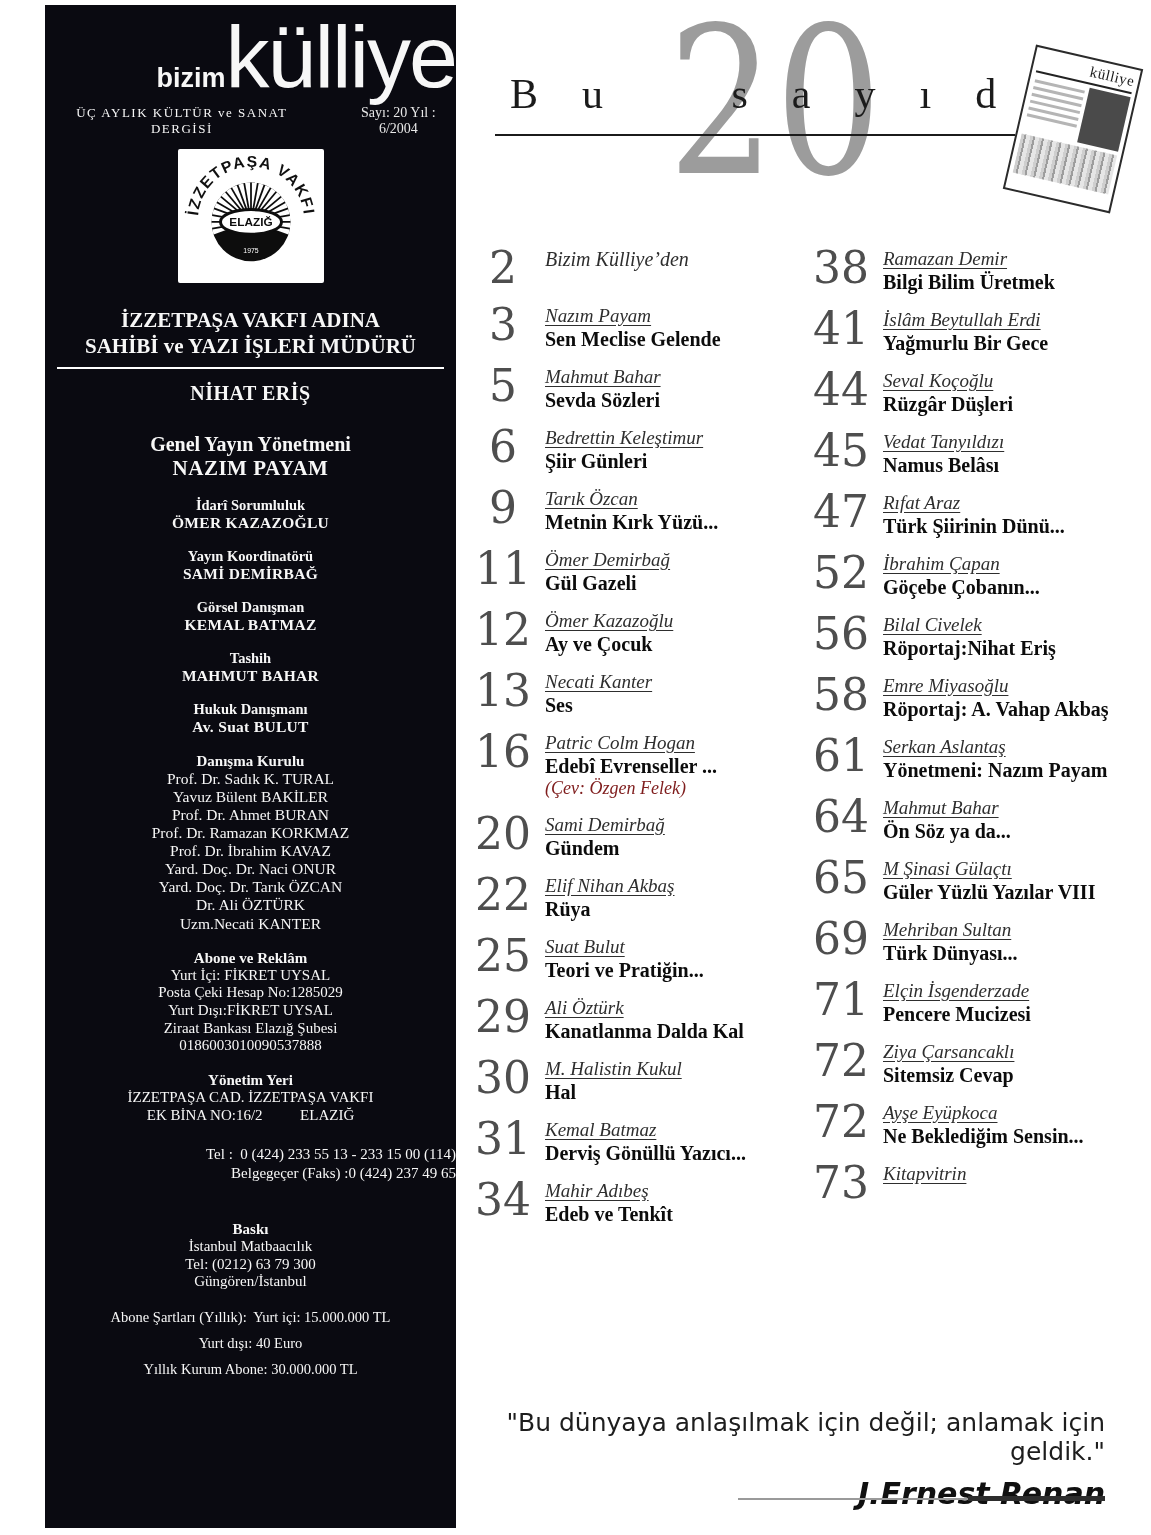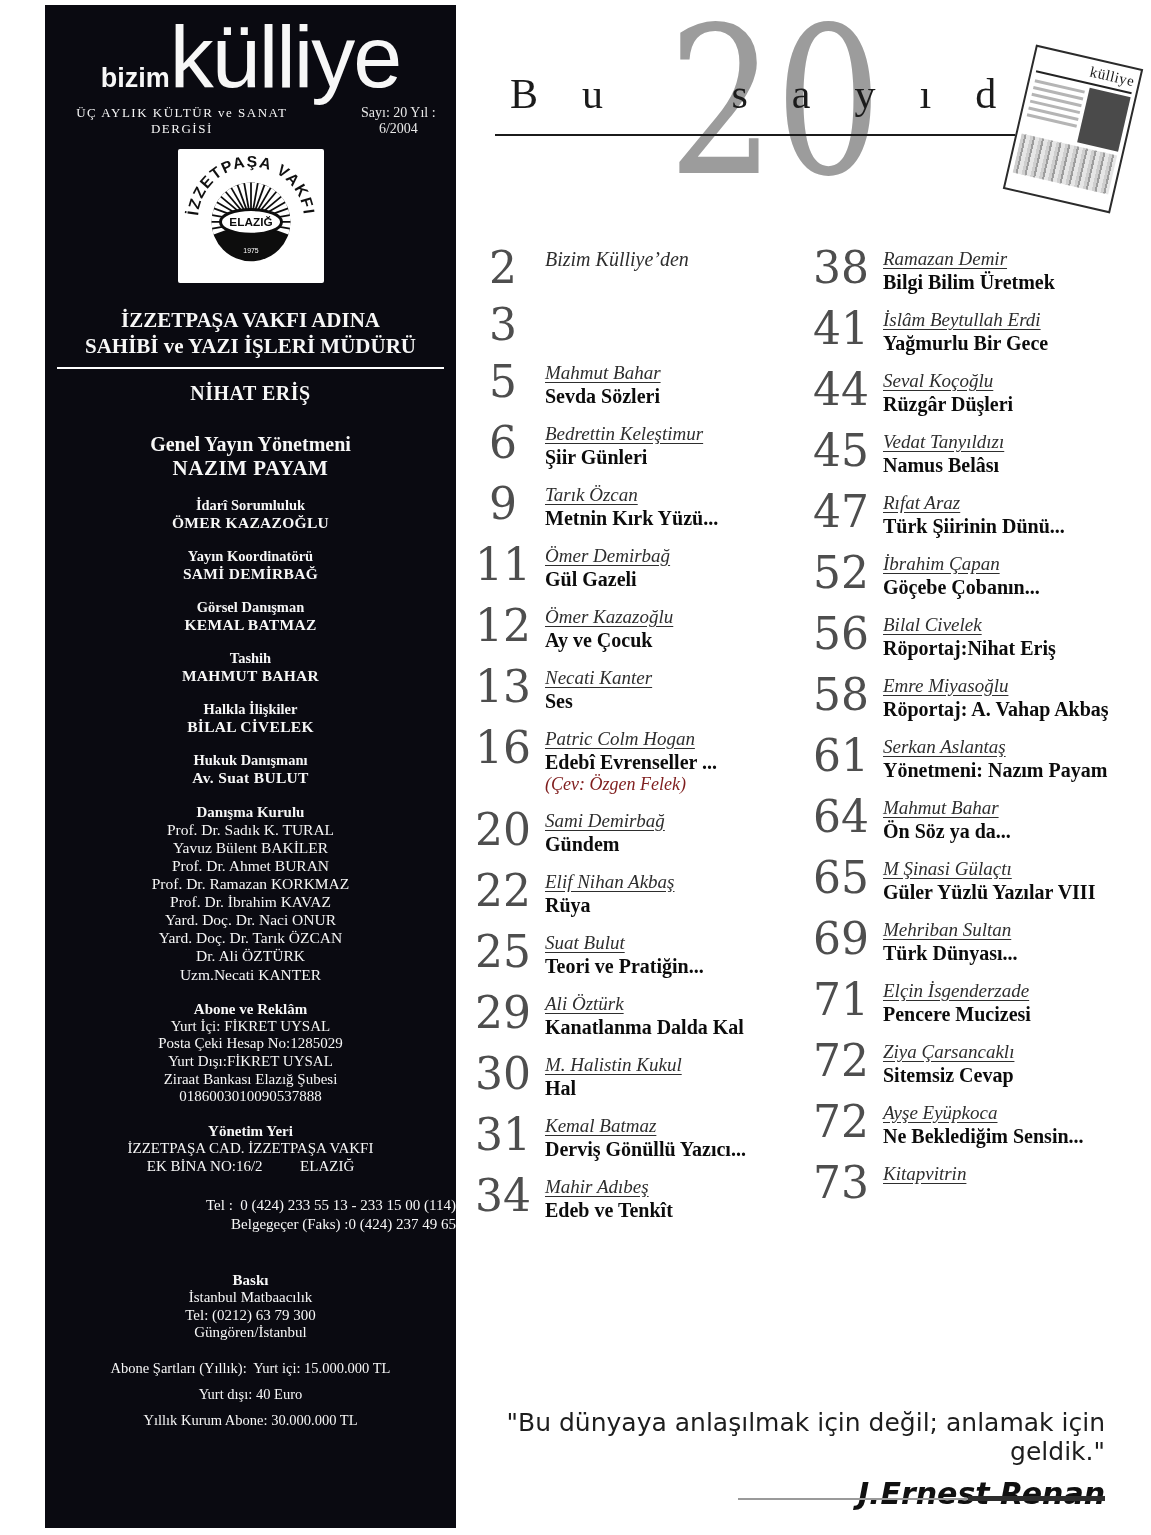--- a/index.html
+++ b/index.html
@@ -5,21 +5,21 @@
   html,body{margin:0;padding:0;}
   body{
     width:1151px;height:1535px;position:relative;background:#ffffff;
     font-family:"Liberation Serif",serif;overflow:hidden;
   }
   
   .sidebar{
     position:absolute;left:45px;top:5px;width:411px;height:1523px;
     background:#0a0a11;color:#f7f7f7;text-align:center;overflow:hidden;
   }
-  .mast{display:flex;justify-content:center;align-items:baseline;margin-top:12px;height:88px;}
+  .mast{display:flex;justify-content:flex-end;align-items:baseline;margin-top:12px;height:88px;}
   .mast .bizim{font-family:"Liberation Sans",sans-serif;font-weight:bold;font-size:27px;}
   .mast .kulliye{font-family:"Liberation Sans",sans-serif;font-size:88px;letter-spacing:-2px;line-height:.9;}
   .mast-sub{display:flex;justify-content:center;align-items:baseline;gap:22px;margin-top:0px;}
   .subtitle{font-size:13px;letter-spacing:1.5px;}
   .issue{font-size:14px;color:#e8e8e8;}
   .emblem-box{width:146px;height:134px;background:#fff;margin:12px auto 0;border-radius:2px;
     display:flex;align-items:center;justify-content:center;}
   .owner-wrap{margin:24px auto 0;width:94%;}
   .owner-heading{font-size:21px;font-weight:bold;line-height:1.25;padding-bottom:7px;border-bottom:2px solid #ffffff;}
   .owner-name{font-size:20px;font-weight:bold;margin-top:13px;letter-spacing:.5px;}
@@ -161,24 +161,20 @@
       </div>
       <div class="role-block">
         <div class="role-title">Görsel Danışman</div>
         <div class="role-name">KEMAL BATMAZ</div>
       </div>
       <div class="role-block">
         <div class="role-title">Tashih</div>
         <div class="role-name">MAHMUT BAHAR</div>
       </div>
       <div class="role-block">
-        <div class="role-title">Halkla İlişkiler</div>
-        <div class="role-name">BİLAL CİVELEK</div>
-      </div>
-      <div class="role-block">
         <div class="role-title">Hukuk Danışmanı</div>
         <div class="role-name">Av. Suat BULUT</div>
       </div>
     </div>
 
   <div class="advisory">
     <div class="adv-title">Danışma Kurulu</div>
     <div class="adv-names">
         <div>Prof. Dr. Sadık K. TURAL</div>
         <div>Yavuz Bülent BAKİLER</div>
@@ -258,20 +254,24 @@
 
   <div class="toc-col toc-left">
       <div class="toc-row">
         <div class="toc-num">2</div>
         <div class="toc-text">
           <div class="toc-author no-u">Bizim Külliye’den</div>
         </div>
       </div>
       <div class="toc-row">
         <div class="toc-num">3</div>
+        <div class="toc-text">
+          <div class="toc-author">Nazım Payam</div>
+          <div class="toc-title">Sen Meclise Gelende</div>
+        </div>
       </div>
       <div class="toc-row">
         <div class="toc-num">5</div>
         <div class="toc-text">
           <div class="toc-author">Mahmut Bahar</div>
           <div class="toc-title">Sevda Sözleri</div>
         </div>
       </div>
       <div class="toc-row">
         <div class="toc-num">6</div>

